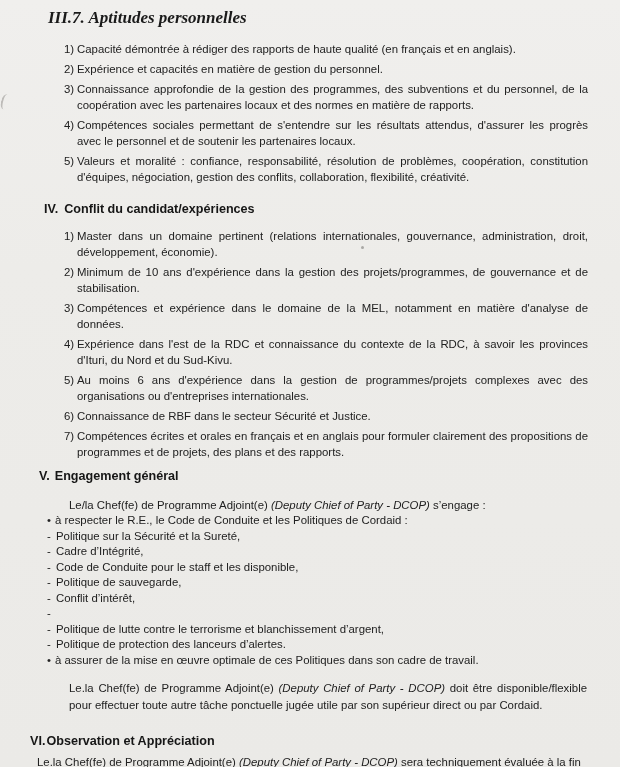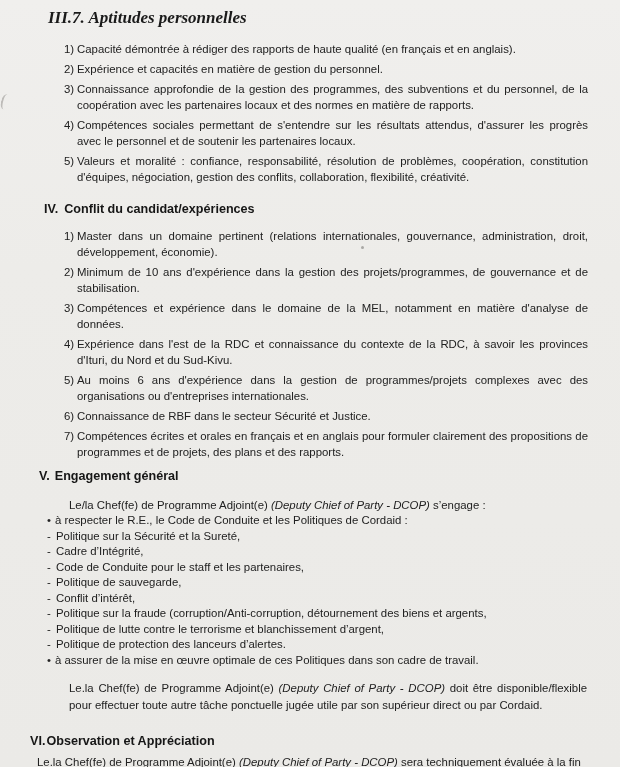--- a/index.html
+++ b/index.html
@@ -166,36 +166,35 @@
         <span>Politique sur la Sécurité et la Sureté,</span>
       </div>
 
       <div class="mline">
         <span class="mk">-</span>
         <span>Cadre d’Intégrité,</span>
       </div>
 
       <div class="mline">
         <span class="mk">-</span>
-        <span>Code de Conduite pour le staff et les partenaires,</span>
+        <span>Code de Conduite pour le staff et les disponible,</span>
       </div>
 
       <div class="mline">
         <span class="mk">-</span>
         <span>Politique de sauvegarde,</span>
       </div>
 
       <div class="mline">
         <span class="mk">-</span>
         <span>Conflit d’intérêt,</span>
       </div>
 
       <div class="mline">
         <span class="mk">-</span>
-        <span>Politique sur la fraude (corruption/Anti-corruption, détournement des biens et argents,</span>
       </div>
 
       <div class="mline">
         <span class="mk">-</span>
         <span>Politique de lutte contre le terrorisme et blanchissement d’argent,</span>
       </div>
 
       <div class="mline">
         <span class="mk">-</span>
         <span>Politique de protection des lanceurs d’alertes.</span>

